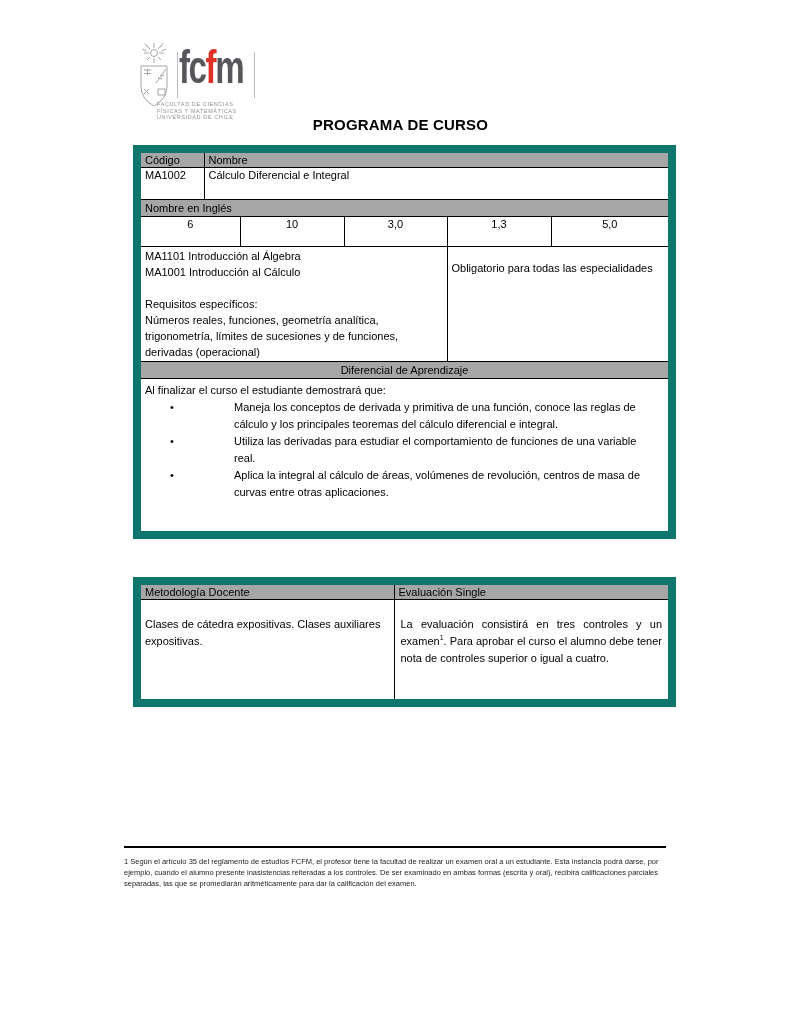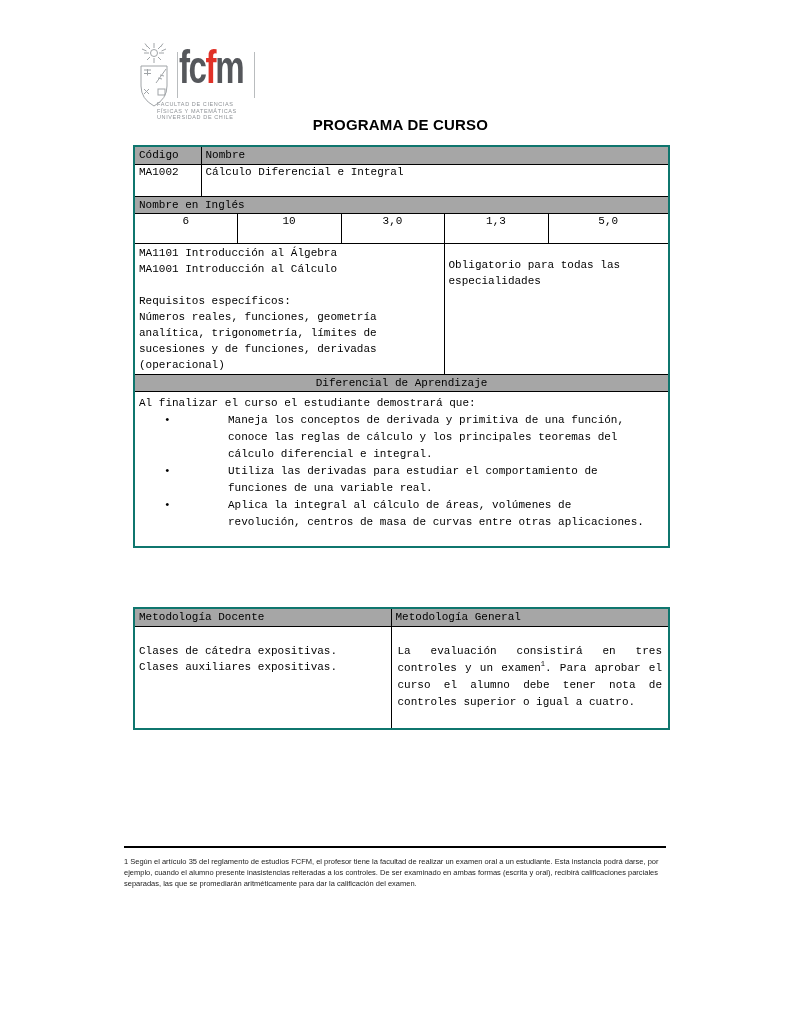--- a/index.html
+++ b/index.html
@@ -27,27 +27,27 @@
   }
 
   
   .doc-title {
     position:absolute; left:133px; top:116px; width:535px;
     text-align:center; font-weight:bold; font-size:15px; letter-spacing:0.2px;
   }
 
   
   table { border-collapse:collapse; table-layout:fixed; }
-  .tbl { position:absolute; left:133px; width:535px; border:2px solid #0f766e;font-family:Liberation Mono, monospace; }
+  .tbl { position:absolute; left:133px; width:535px; border:8px solid #0f766e; }
   .tbl td { border:1px solid #000; font-size:11px; padding:1px 4px; vertical-align:top; overflow:hidden; }
   .hdr { background:#a6a6a6; }
   .vm { vertical-align:middle !important; }
   .ctr { text-align:center; }
   .tbl-course { top:145px; }
-  .tbl-method { top:607px; }
+  .tbl-method { top:577px; }
 
   .hdr2wrap { display:inline-block; line-height:15px; }
   .w60 { max-width:62px; } .w86 { max-width:88px; } .w92 { max-width:94px; }
 
   .line16 { line-height:16px; }
   .blank-line { height:16px; }
 
   .outcomes-intro { line-height:17px; padding-top:2px; }
   .bullet-row { display:flex; line-height:17px; }
   .bullet-marker { width:27px; margin-left:25px; flex:0 0 auto; }
@@ -157,21 +157,21 @@
     </table>
 
   <table class="tbl tbl-method">
     <colgroup>
         <col style="width:257px">
         <col style="width:278px">
       </colgroup>
     <tbody>
         <tr style="height:18px">
       <td class="hdr vm">Metodología Docente</td>
-      <td class="hdr vm">Metodología General</td>
+      <td class="hdr vm">Evaluación Single</td>
     </tr>
     <tr style="height:103px">
       <td class="method-cell">Clases de cátedra expositivas. Clases auxiliares expositivas.</td>
       <td class="eval-cell"><span>La evaluación consistirá en tres controles y un examen</span><sup>1</sup><span>. Para aprobar el curso el alumno debe tener nota de controles superior o igual a cuatro.</span></td>
     </tr>
   </tbody>
     </table>
 
   <div class="footnote-rule"></div>
   <div class="footnote">1 Según el artículo 35 del reglamento de estudios FCFM, el profesor tiene la facultad de realizar un examen oral a un estudiante. Esta instancia podrá darse, por ejemplo, cuando el alumno presente inasistencias reiteradas a los controles. De ser examinado en ambas formas (escrita y oral), recibirá calificaciones parciales separadas, las que se promediarán aritméticamente para dar la calificación del examen.</div>

